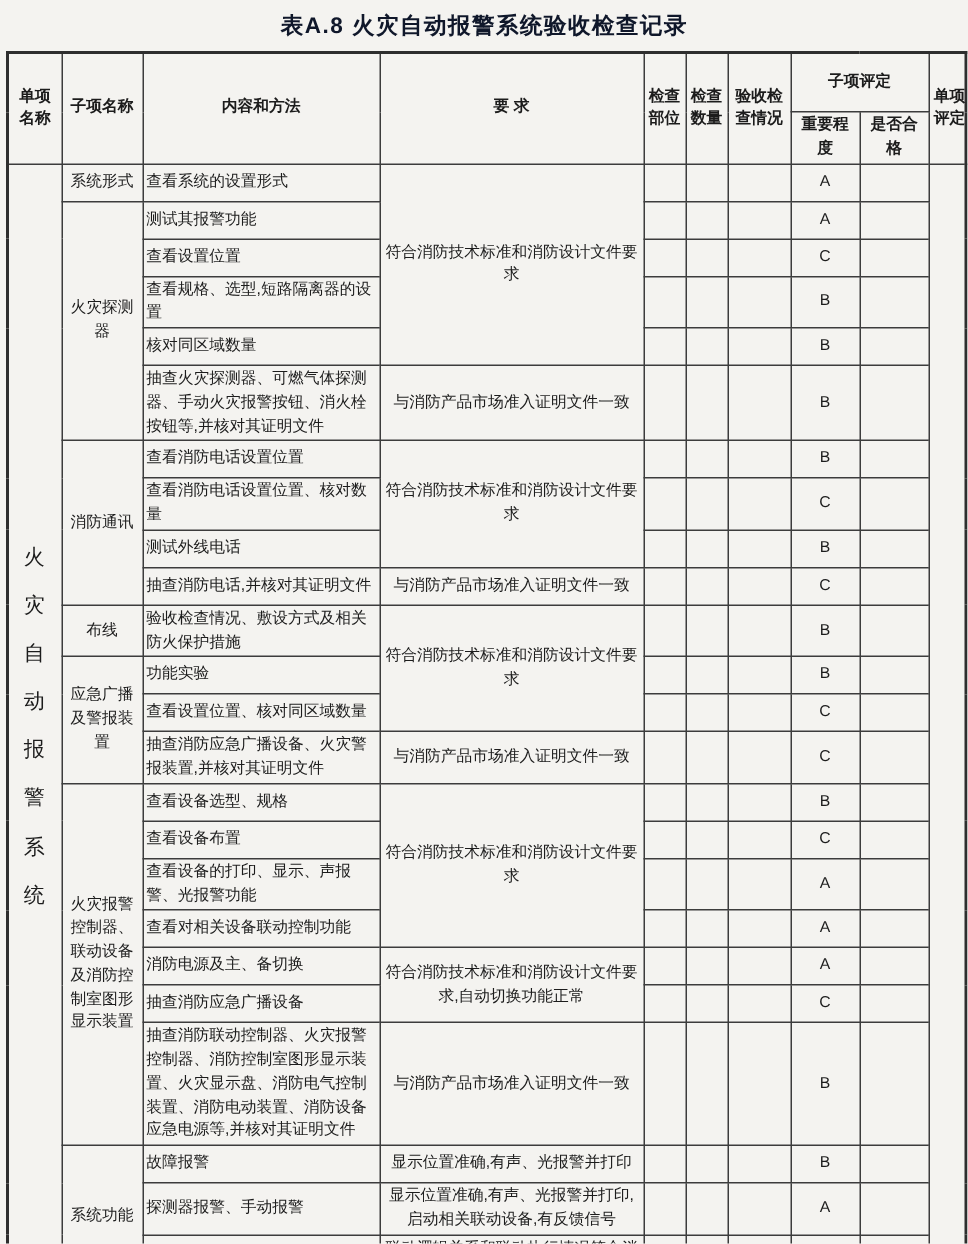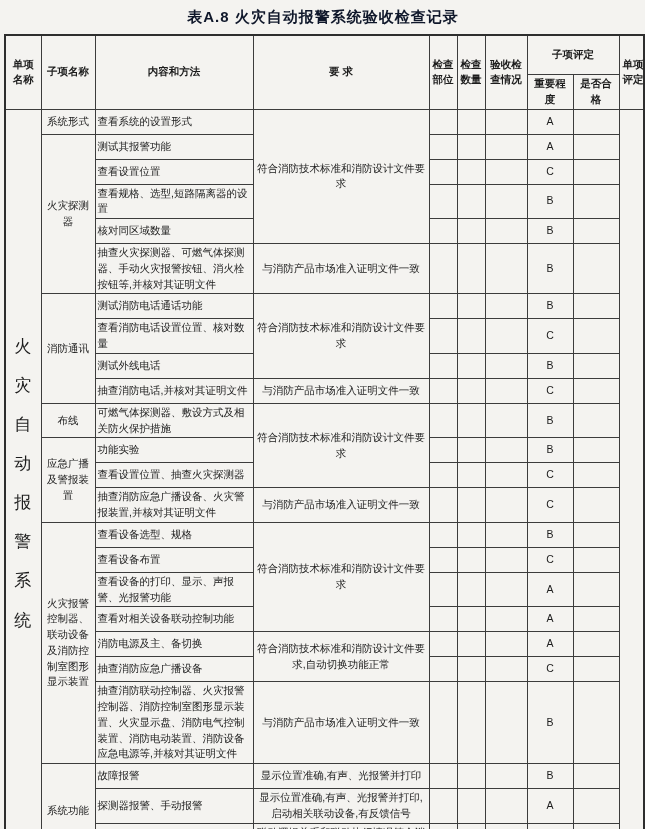--- a/index.html
+++ b/index.html
@@ -28,21 +28,21 @@
 
   thead th { font-weight:600; text-align:center; }
   thead tr.h1 th { height:36px; }
   thead tr.h2 th { height:24px; }
 
   .narrow2 { display:inline-block; width:2.2em; text-align:center; }
   .narrow3 { display:inline-block; width:3.2em; }
 
   tbody td { height:22px; }
   .cell-item { text-align:center; }
-  .cell-item span { display:inline-block; width:23px; line-height:2.3; font-size:17px; letter-spacing:1px; }
+  .cell-item span { display:inline-block; width:23px; line-height:2.3; font-size:14px; letter-spacing:1px; }
   .cell-subitem { text-align:center; padding:1px 0;margin-top:44px; }
   .cell-content { text-align:left; font-size:10px; padding:1px 2px;margin-left:20px; }
   .cell-req { text-align:center; font-size:10px; padding:1px 1px 1px 2px; }
   .cell-importance { text-align:center; font-size:11px; }
   .cell-empty { }
 </style>
 </head>
 <body>
 
 <div class="page">
@@ -129,21 +129,21 @@
           <td class="cell-content"><span>抽查火灾探测器、可燃气体探测器、手动火灾报警按钮、消火栓按钮等,并核对其证明文件</span></td>
           <td class="cell-req"><span>与消防产品市场准入证明文件一致</span></td>
           <td class="cell-empty"></td>
           <td class="cell-empty"></td>
           <td class="cell-empty"></td>
           <td class="cell-importance"><span>B</span></td>
           <td class="cell-empty"></td>
         </tr>
         <tr>
           <td rowspan="4" class="cell-subitem"><span>消防通讯</span></td>
-          <td class="cell-content"><span>测试消防电话通话功能</span></td>
+          <td class="cell-content"><span>查看消防电话设置位置</span></td>
           <td rowspan="3" class="cell-req"><span>符合消防技术标准和消防设计文件要求</span></td>
           <td class="cell-empty"></td>
           <td class="cell-empty"></td>
           <td class="cell-empty"></td>
           <td class="cell-importance"><span>B</span></td>
           <td class="cell-empty"></td>
         </tr>
         <tr>
           <td class="cell-content"><span>查看消防电话设置位置、核对数量</span></td>
           <td class="cell-empty"></td>
@@ -164,39 +164,39 @@
           <td class="cell-content"><span>抽查消防电话,并核对其证明文件</span></td>
           <td class="cell-req"><span>与消防产品市场准入证明文件一致</span></td>
           <td class="cell-empty"></td>
           <td class="cell-empty"></td>
           <td class="cell-empty"></td>
           <td class="cell-importance"><span>C</span></td>
           <td class="cell-empty"></td>
         </tr>
         <tr>
           <td class="cell-subitem"><span>布线</span></td>
-          <td class="cell-content"><span>可燃气体探测器、敷设方式及相关防火保护措施</span></td>
+          <td class="cell-content"><span>验收检查情况、敷设方式及相关防火保护措施</span></td>
           <td rowspan="3" class="cell-req"><span>符合消防技术标准和消防设计文件要求</span></td>
           <td class="cell-empty"></td>
           <td class="cell-empty"></td>
           <td class="cell-empty"></td>
           <td class="cell-importance"><span>B</span></td>
           <td class="cell-empty"></td>
         </tr>
         <tr>
           <td rowspan="3" class="cell-subitem"><span>应急广播及警报装置</span></td>
           <td class="cell-content"><span>功能实验</span></td>
           <td class="cell-empty"></td>
           <td class="cell-empty"></td>
           <td class="cell-empty"></td>
           <td class="cell-importance"><span>B</span></td>
           <td class="cell-empty"></td>
         </tr>
         <tr>
-          <td class="cell-content"><span>查看设置位置、抽查火灾探测器</span></td>
+          <td class="cell-content"><span>查看设置位置、核对同区域数量</span></td>
           <td class="cell-empty"></td>
           <td class="cell-empty"></td>
           <td class="cell-empty"></td>
           <td class="cell-importance"><span>C</span></td>
           <td class="cell-empty"></td>
         </tr>
         <tr>
           <td class="cell-content"><span>抽查消防应急广播设备、火灾警报装置,并核对其证明文件</span></td>
           <td class="cell-req"><span>与消防产品市场准入证明文件一致</span></td>
           <td class="cell-empty"></td>

